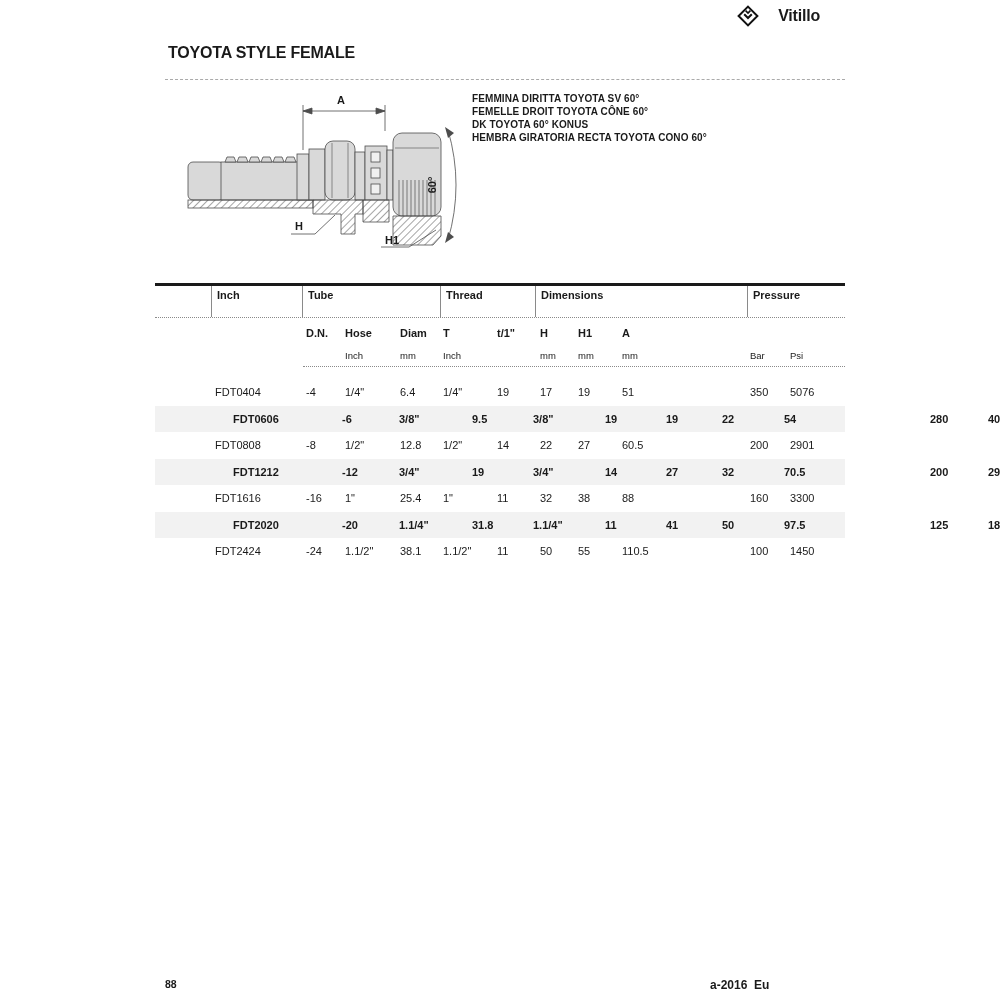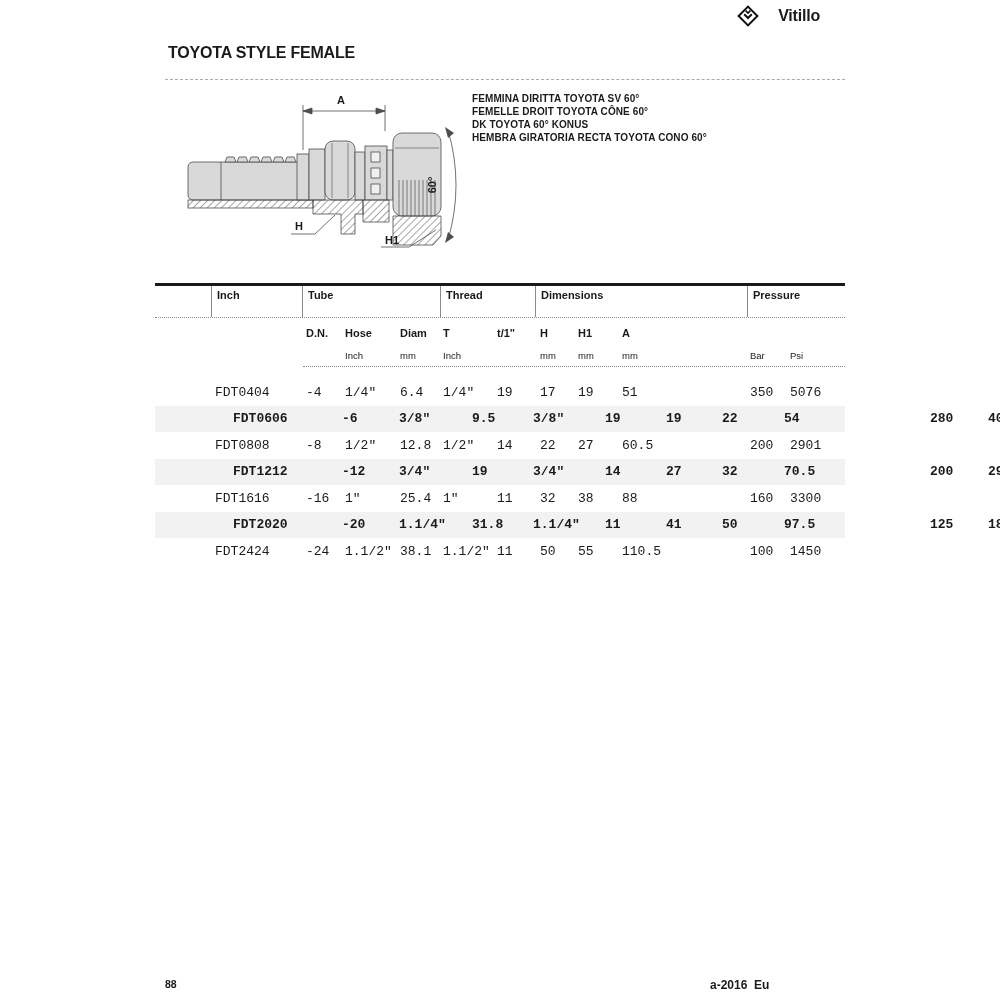--- a/index.html
+++ b/index.html
@@ -27,21 +27,21 @@
   #group-header { top:286px; height:31px; display:grid; grid-template-columns:56px 91px 138px 95px 212px 98px; }
   #group-header .gcell { border-left:1px solid #8a8a8a; padding:3px 0 0 5px; font-size:11px; font-weight:700; }
   #group-header .gcell.gutter { border-left:none; }
 
   .data-grid { display:grid; grid-template-columns:60px 91px 39px 55px 43px 54px 43px 38px 44px 128px 40px 55px; }
   #sub-header { top:322px; height:22px; font-size:11px; font-weight:700; }
   #unit-header { top:346px; height:19px; font-size:9.5px; font-weight:400; }
   #sub-header .cell, #unit-header .cell { display:flex; align-items:center; }
 
   #rows { top:379px; }
-  .row { height:26.5px; align-items:center; font-size:13px; font-weight:400;font-family:Liberation Mono, monospace; }
+  .row { height:26.5px; align-items:center; font-size:11px; font-weight:400; }
   .row.shaded { background:#f2f2f2; font-weight:700;gap:18px; }
   .row .cell { display:flex; align-items:center; }
 
   
   #footer-page-number { position:absolute; left:165px; top:978px; font-size:10.5px; font-weight:700; }
   #footer-edition { position:absolute; left:710px; top:978px; font-size:12px; font-weight:700; white-space:pre; }
 </style>
 </head>
 <body>
 

